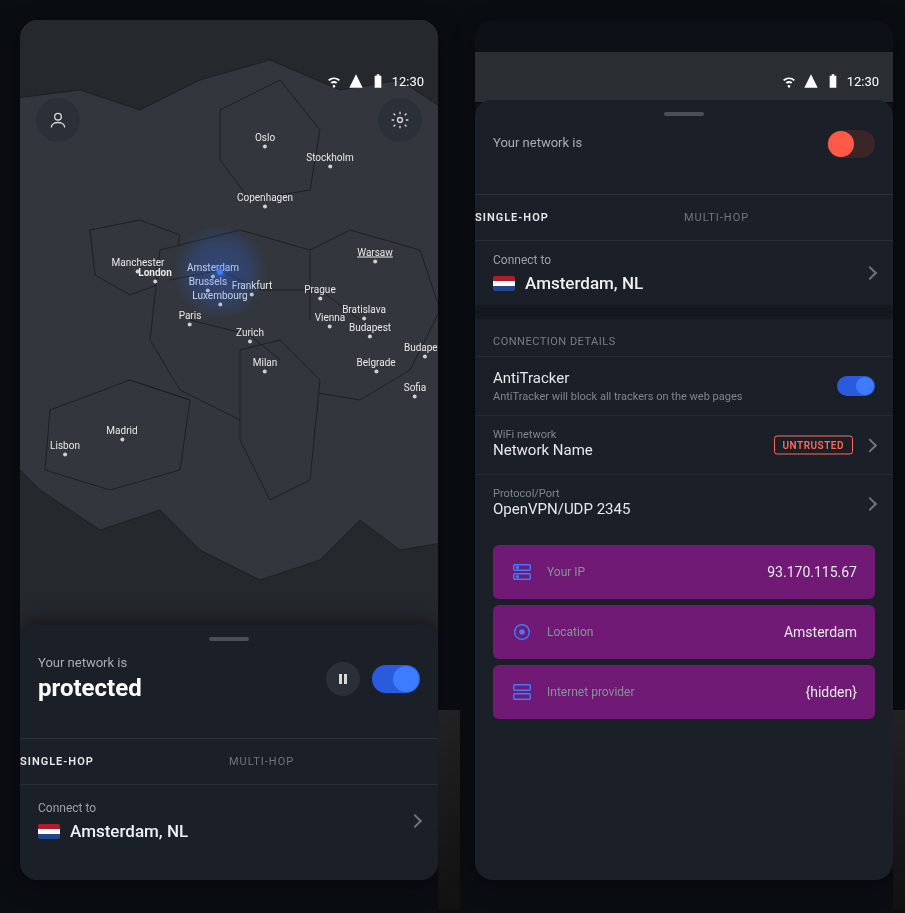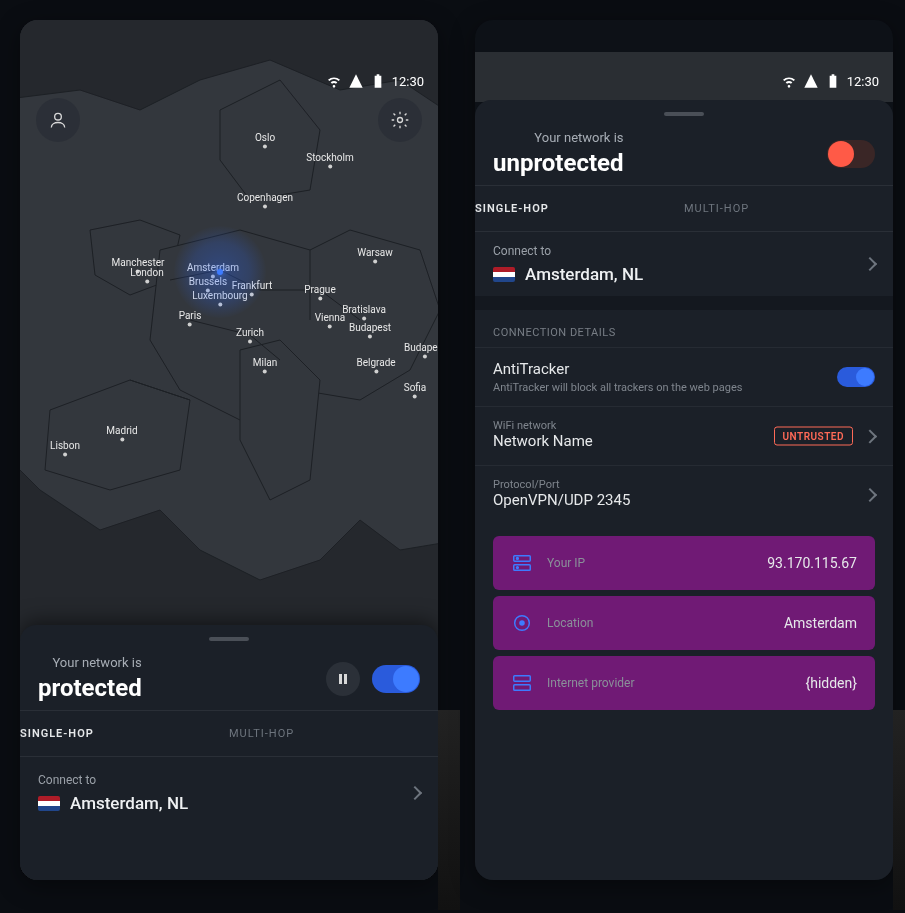--- a/index.html
+++ b/index.html
@@ -22,21 +22,21 @@
   .city .dot { width:4px; height:4px; border-radius:50%; background:#d0d0d0; margin:2px auto 0; }
   .halo { position:absolute; width:92px; height:92px; border-radius:50%; background:radial-gradient(circle,#2f6bff55 0%,#2f6bff33 45%,#2f6bff00 72%); transform:translate(-50%,-50%); }
   .halo .center { position:absolute; left:50%; top:50%; width:6px; height:6px; background:#3d7bff; border-radius:50%; transform:translate(-50%,-50%); box-shadow:0 0 6px #3d7bff; }
 
   .float-btn { position:absolute; width:44px; height:44px; border-radius:50%; background:rgba(40,44,52,.7); display:flex; align-items:center; justify-content:center; z-index:30; }
   .float-btn svg { width:20px; height:20px; stroke:#d8d8d8; fill:none; stroke-width:1.6; }
 
   
   .panel { position:absolute; left:0; right:0; bottom:0; background:#1b2028; border-top-left-radius:16px; border-top-right-radius:16px; box-shadow:0 -4px 20px rgba(0,0,0,.5); }
   .drag { width:40px; height:4px; background:#4a4f57; border-radius:2px; margin:12px auto 8px; }
-  .net-row { display:flex; align-items:center; justify-content:space-between; padding:6px 18px 8px; border-bottom:1px solid #2a2f37;text-align:right; }
+  .net-row { display:flex; align-items:center; justify-content:space-between; padding:6px 18px 36px; border-bottom:1px solid #2a2f37; }
   .net-text .l1 { color:#a7adb5; font-size:13px; margin-bottom:4px; }
   .net-text .l2 { color:#fff; font-size:24px; font-weight:700; }
   .net-ctrl { display:flex; align-items:center; gap:12px; }
   .pause { width:34px; height:34px; border-radius:50%; background:#2b3038; display:flex; align-items:center; justify-content:center; }
   .pause svg { width:12px; height:12px; fill:#d8d8d8; }
   .toggle { width:48px; height:28px; border-radius:14px; position:relative; }
   .toggle.on { background:#2a5bdc; }
   .toggle.off { background:#3a2626; }
   .knob { position:absolute; width:26px; height:26px; border-radius:50%; top:1px; }
   .toggle.on .knob { right:1px; background:#3d7bff; }
@@ -84,33 +84,33 @@
       <path d="M220 330 L260 320 L300 360 L290 460 L250 480 L220 420 Z" fill="#33373d" stroke="#1d2025" stroke-width="1"></path>
       <path d="M200 90 L260 60 L300 110 L290 170 L230 180 L200 140 Z" fill="#33373d" stroke="#1d2025" stroke-width="1"></path>
 
       <path d="M150 260 L200 250 M200 250 L240 270 M240 270 L300 270 M300 270 L340 300 M170 300 L230 315 M230 315 L260 340 M110 360 L170 380 M290 230 L290 300" stroke="#1d2025" stroke-width="1" fill="none"></path>
     </svg>
     <div id="cities-container">
         <div class="city" style="left: 245px; top: 120px;"><span>Oslo</span><div class="dot"></div></div>
         <div class="city" style="left: 310px; top: 140px;"><span>Stockholm</span><div class="dot"></div></div>
         <div class="city" style="left: 245px; top: 180px;"><span>Copenhagen</span><div class="dot"></div></div>
         <div class="city" style="left: 118px; top: 245px;"><span>Manchester</span><div class="dot"></div></div>
-        <div class="city" style="left: 127px; top: 255px;"><span>London</span><div class="dot"></div></div>
+        <div class="city" style="left: 135px; top: 255px; font-weight: bold;"><span>London</span><div class="dot"></div></div>
         <div class="city" style="left: 193px; top: 250px;"><span>Amsterdam</span><div class="dot"></div></div>
         <div class="city" style="left: 188px; top: 264px;"><span>Brussels</span><div class="dot"></div></div>
         <div class="city" style="left: 232px; top: 268px;"><span>Frankfurt</span><div class="dot"></div></div>
         <div class="city" style="left: 200px; top: 278px;"><span>Luxembourg</span><div class="dot"></div></div>
         <div class="city" style="left: 170px; top: 298px;"><span>Paris</span><div class="dot"></div></div>
         <div class="city" style="left: 230px; top: 315px;"><span>Zurich</span><div class="dot"></div></div>
         <div class="city" style="left: 245px; top: 345px;"><span>Milan</span><div class="dot"></div></div>
         <div class="city" style="left: 300px; top: 272px;"><span>Prague</span><div class="dot"></div></div>
         <div class="city" style="left: 310px; top: 300px;"><span>Vienna</span><div class="dot"></div></div>
         <div class="city" style="left: 344px; top: 292px;"><span>Bratislava</span><div class="dot"></div></div>
         <div class="city" style="left: 350px; top: 310px;"><span>Budapest</span><div class="dot"></div></div>
-        <div class="city" style="left: 355px; top: 235px;"><span>Warsaw</span><div class="dot"></div></div>
+        <div class="city" style="left: 355px; top: 235px; text-decoration: underline;"><span>Warsaw</span><div class="dot"></div></div>
         <div class="city" style="left: 356px; top: 345px;"><span>Belgrade</span><div class="dot"></div></div>
         <div class="city" style="left: 395px; top: 370px;"><span>Sofia</span><div class="dot"></div></div>
         <div class="city" style="left: 102px; top: 413px;"><span>Madrid</span><div class="dot"></div></div>
         <div class="city" style="left: 45px; top: 428px;"><span>Lisbon</span><div class="dot"></div></div>
         <div class="city" style="left: 405px; top: 330px;"><span>Budapest</span><div class="dot"></div></div>
       </div>
     <div id="halo-container">
         <div class="halo" style="left: 200px; top: 252px;">
           <div class="center"></div>
         </div>
@@ -193,21 +193,20 @@
         <path d="M7 4h10v18H7zM10 2h4v2h-4z"></path>
       </svg>
     <span>12:30</span>
   </div>
 
   <div class="full-panel">
     <div class="drag"></div>
     <div class="net-row">
       <div class="net-text">
         <div class="l1">Your network is</div>
-        <div class="l2">unprotected</div>
       </div>
       <div class="net-ctrl">
         <div class="toggle off">
             <div class="knob"></div>
           </div>
       </div>
     </div>
     <div class="tabs">
       <div class="tab active">SINGLE-HOP</div>
       <div class="tab">MULTI-HOP</div>

